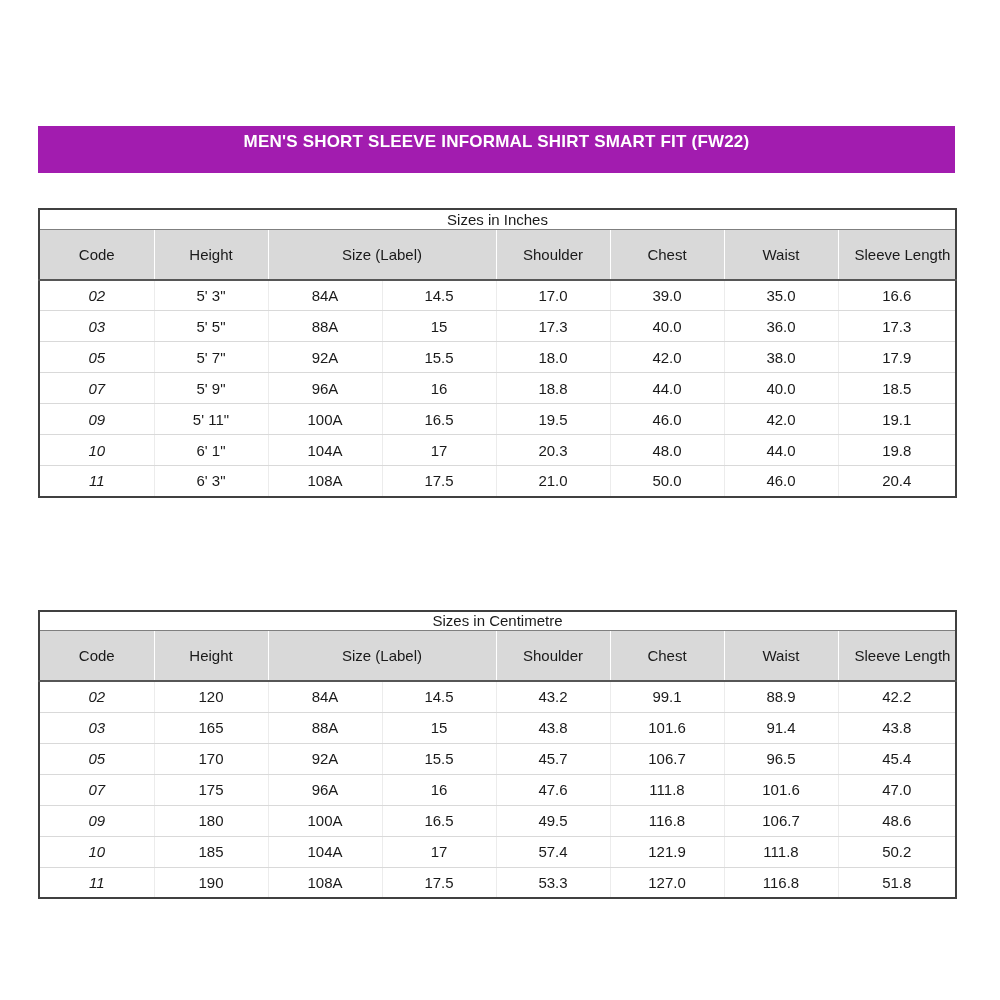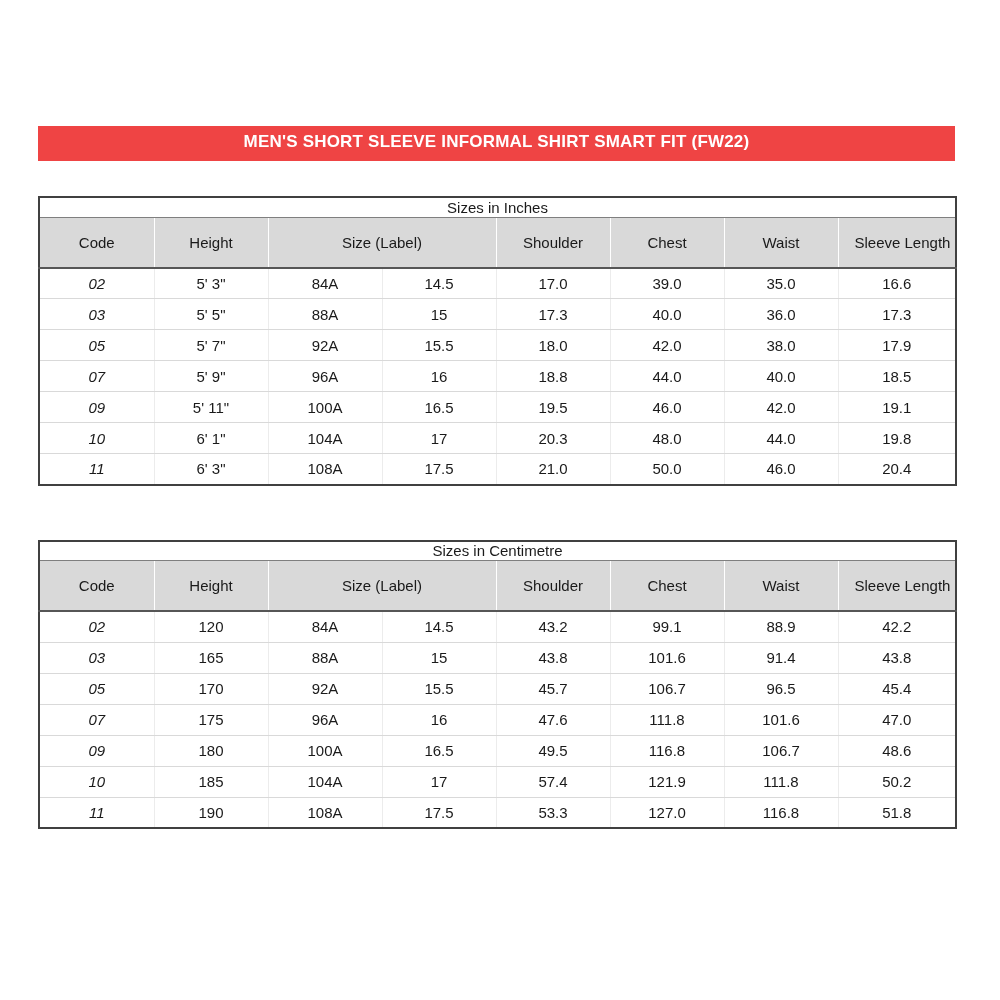--- a/index.html
+++ b/index.html
@@ -9,40 +9,40 @@
     height: 1000px;
     background: #ffffff;
     font-family: "Liberation Sans", sans-serif;
     color: #1a1a1a;
     padding: 126px 0 0 38px;
   }
   .page { width: 917px; }
 
   .banner {
     width: 917px;
-    height: 35px;
-    background: #ef4444;
+    height: 47px;
+    background: #a21caf;
     color: #ffffff;
     font-weight: bold;
     font-size: 17px;
     line-height: 31px;
     text-align: center;
     letter-spacing: 0.2px;
     margin-bottom: 35px;
   }
 
   table.size-table {
     width: 917px;
     border-collapse: collapse;
     table-layout: fixed;
     font-size: 15px;
     border: 2px solid #404040;
     background: #ffffff;
   }
-  table.size-table.second { margin-top: 54px; }
+  table.size-table.second { margin-top: 112px; }
 
   .title-row th {
     height: 20px;
     font-weight: normal;
     font-size: 15px;
     text-align: center;
     background: #ffffff;
     border-bottom: 1px solid #7f7f7f;
     padding: 0;
   }

